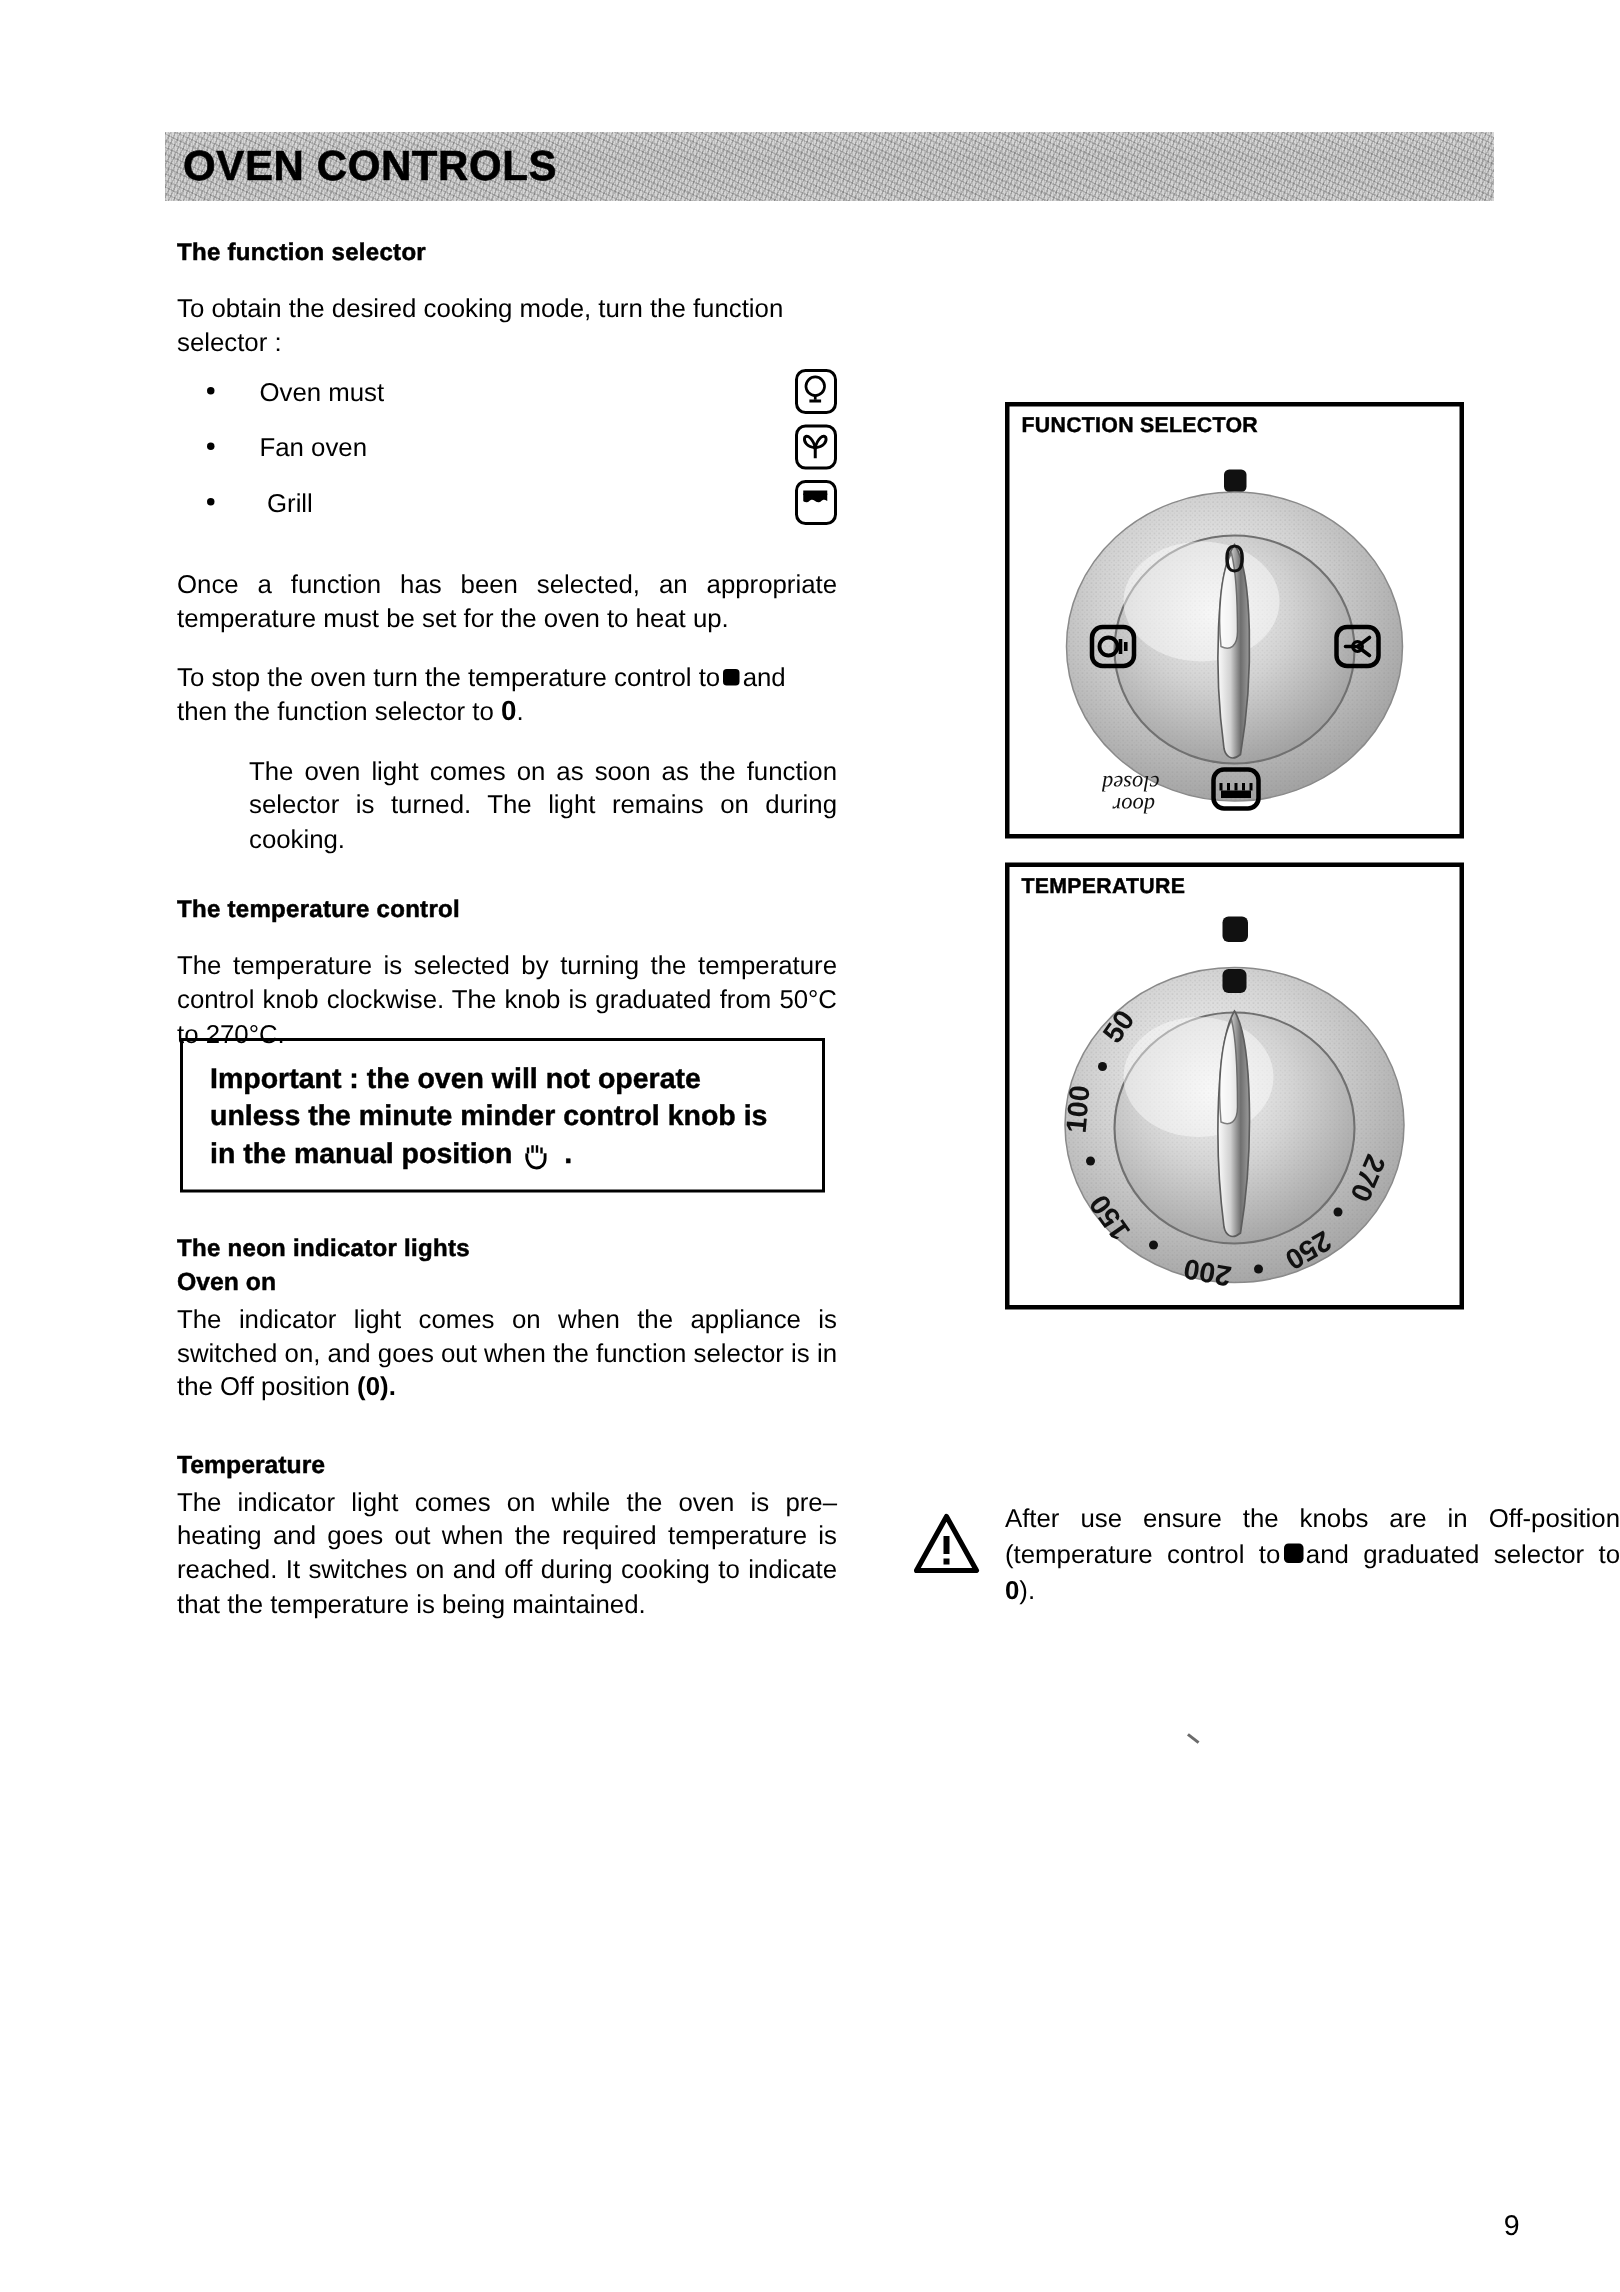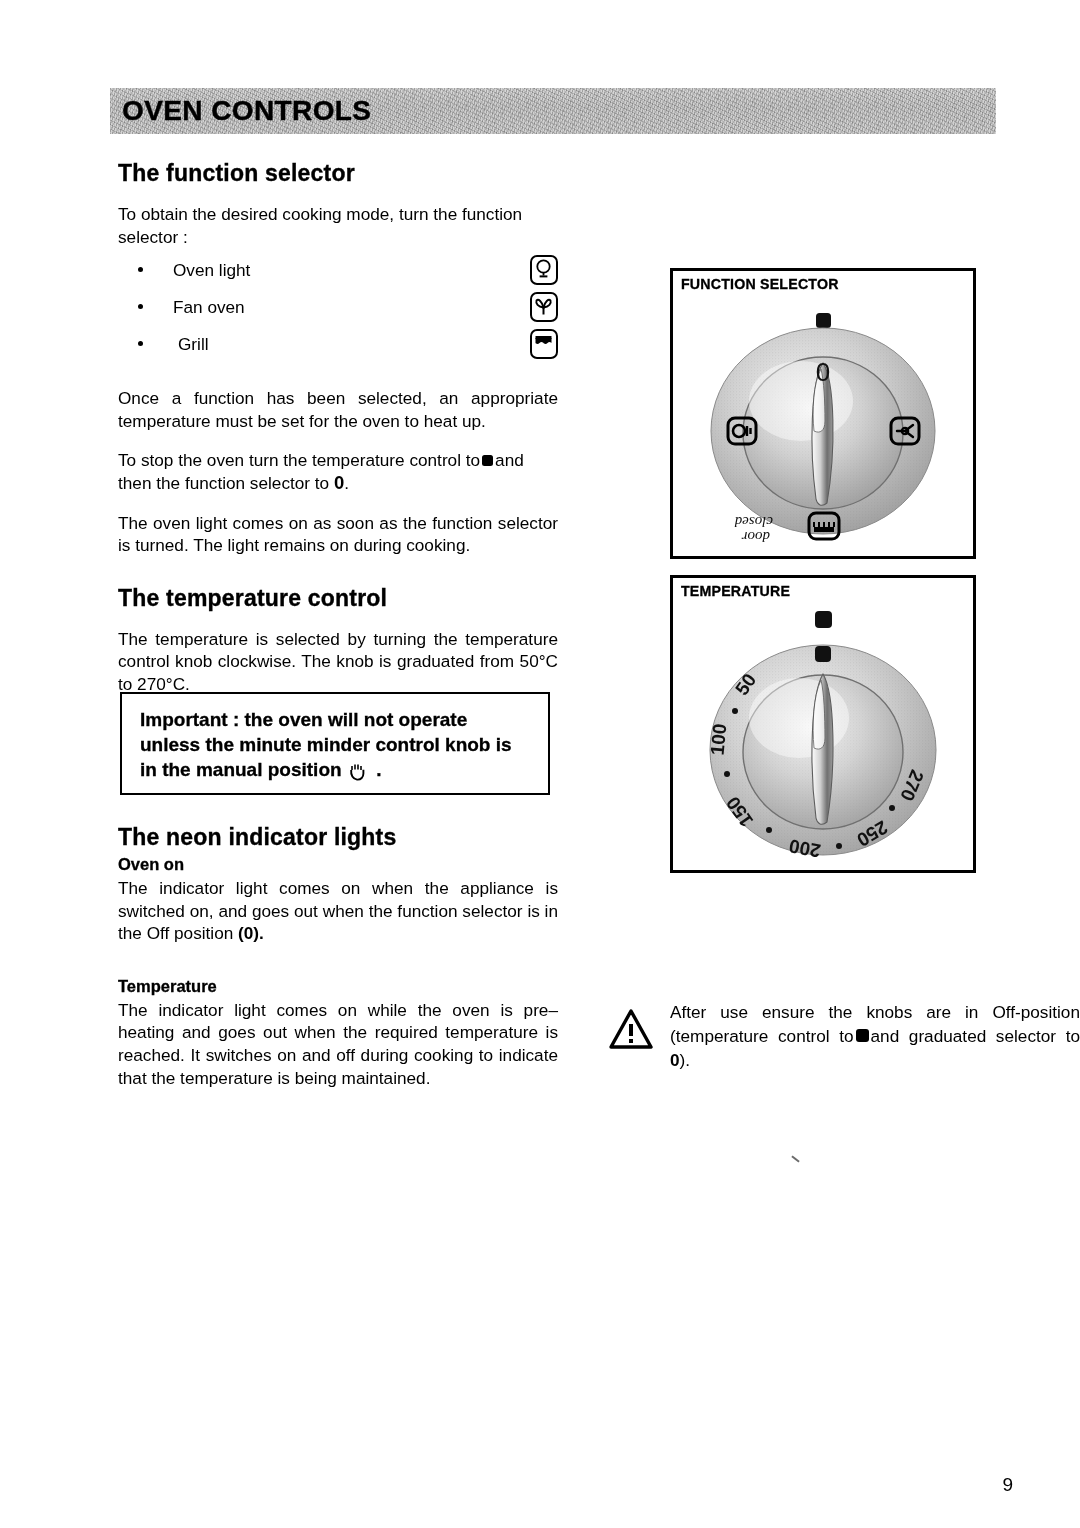--- a/index.html
+++ b/index.html
@@ -51,21 +51,21 @@
   }
 
   
   .left-col {
     position: absolute;
     left: 118px;
     top: 160px;
     width: 440px;
   }
   h2.sec-head {
-    font-size: 23px;
+    font-size: 16px;
     font-weight: bold;
     margin: 0 0 16px 0;
     letter-spacing: 0.2px;
     -webkit-text-stroke: 0.35px #000;
   }
   h3.sub-head {
     font-size: 16.5px;
     font-weight: bold;
     margin: 0 0 3px 0;
     -webkit-text-stroke: 0.3px #000;
@@ -244,21 +244,21 @@
 
   <div class="left-col">
 
     <h2 class="sec-head">The function selector</h2>
 
     <p class="body nojust" style="margin-bottom:12px;">To obtain the desired cooking mode, turn the function selector :</p>
 
     <ul class="func-list">
       <li>
         <span class="bullet"></span>
-        <span class="li-label">Oven light</span>
+        <span class="li-label">Oven must</span>
         <span class="li-icon">
           <span class="sym">
             <svg width="23" height="25" viewBox="0 0 23 25">
               <circle cx="11.5" cy="9.5" r="6.2" fill="none" stroke="#000" stroke-width="1.8"></circle>
               <line x1="11.5" y1="15" x2="11.5" y2="18.5" stroke="#000" stroke-width="1.8"></line>
               <line x1="7.6" y1="19.4" x2="15.4" y2="19.4" stroke="#000" stroke-width="2"></line>
             </svg>
           </span>
         </span>
       </li>
@@ -288,21 +288,21 @@
         </span>
       </li>
     </ul>
 
     <p class="body">Once a function has been selected, an appropriate temperature must be set for the oven to heat up.</p>
 
     <p class="body" style="text-align:left;">
       <span>To stop the oven turn the temperature control to</span><span class="off-sq"></span><span>and then the function selector to</span> <b class="zero">0</b><span>.</span>
     </p>
 
-    <p class="body" style="margin-bottom:28px;">The oven light comes on as soon as the function selector is turned. The light remains on during cooking.</p>
+    <p class="body" style="margin-bottom:28px;margin-left:48px;">The oven light comes on as soon as the function selector is turned. The light remains on during cooking.</p>
 
     <h2 class="sec-head">The temperature control</h2>
 
     <p class="body">The temperature is selected by turning the temperature control knob clockwise. The knob is graduated from 50°C to 270°C.</p>
   </div>
 
   <div class="important-box">
     <div class="imp-text">
       <div>Important : the oven will not operate</div>
       <div>unless the minute minder control knob is</div>

